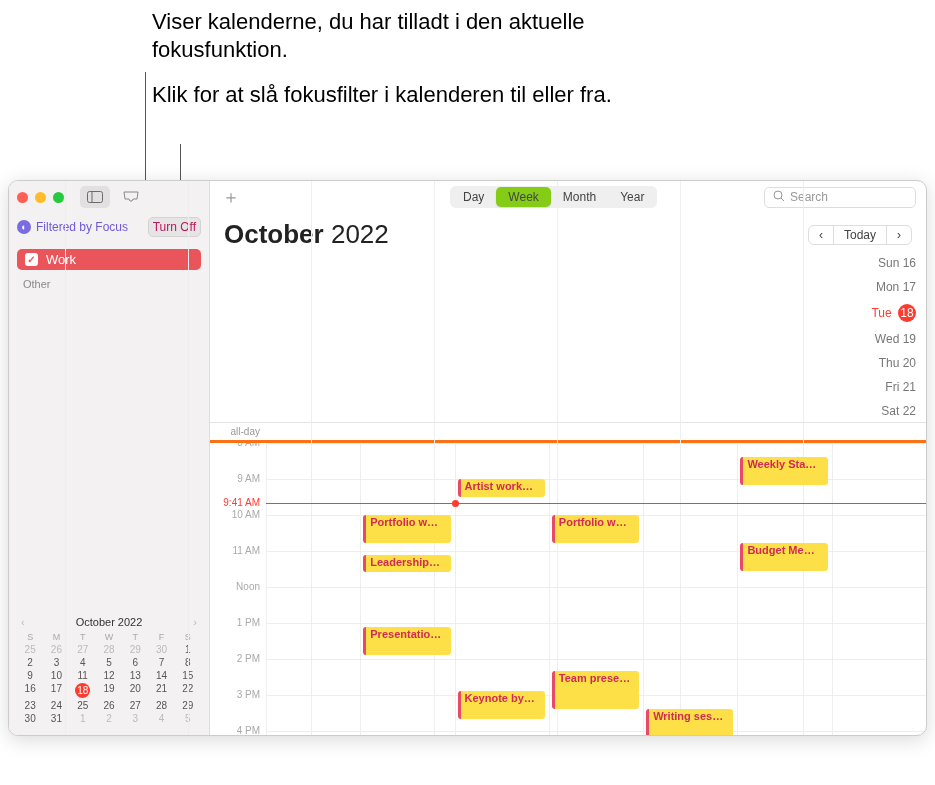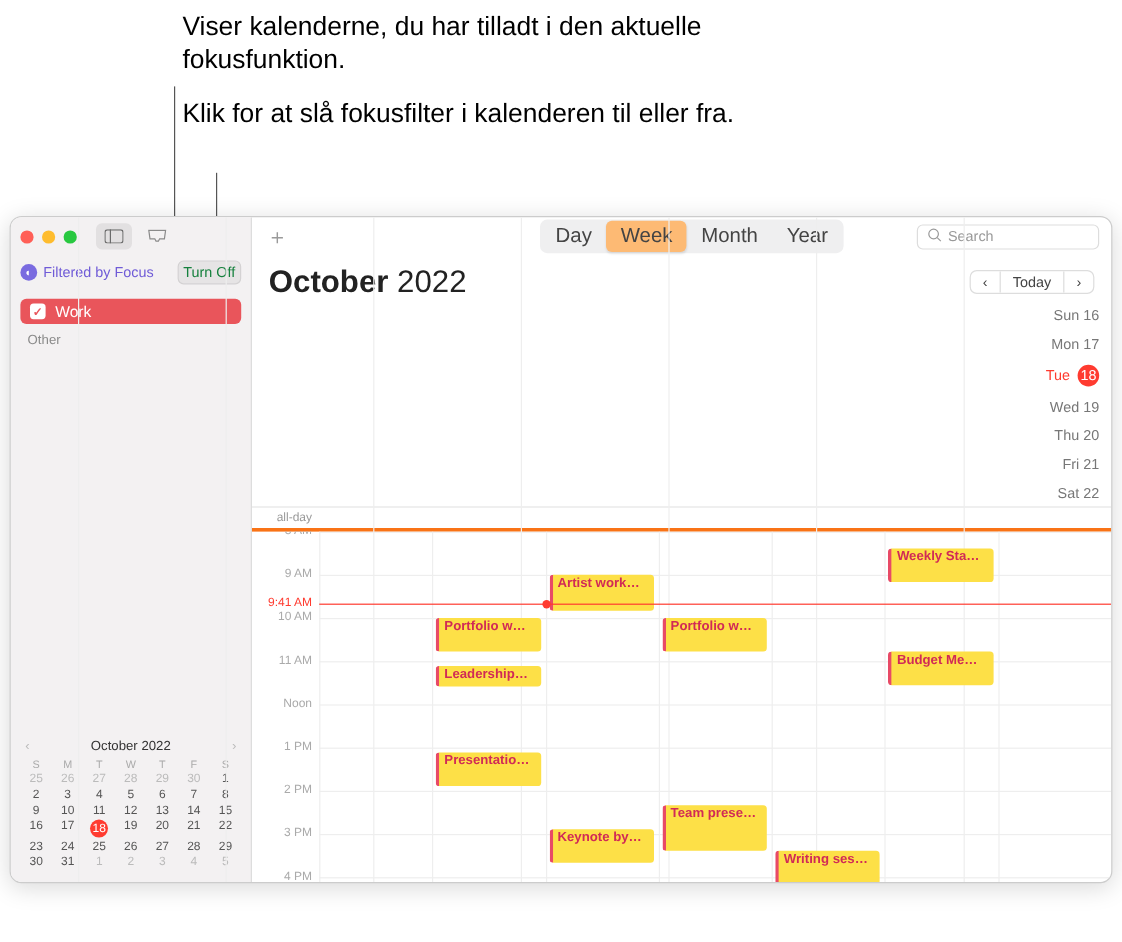--- a/index.html
+++ b/index.html
@@ -57,21 +57,21 @@
     padding: 4px 8px 8px 8px;
     gap: 6px;
   }
   .focus-pill {
     display:flex;align-items:center;gap:5px;
     color:#6f5bd7; font-size:12px; font-weight:500;
   }
   .focus-icon { width:14px;height:14px;border-radius:50%;background:#7a6be0;display:flex;align-items:center;justify-content:center;color:#fff;font-size:9px;}
   .turnoff {
     background:#e6e4e5;border:1px solid #d4d2d3;border-radius:5px;
-    font-size:12px;padding:2px 4px;color:#15803d;
+    font-size:12px;padding:2px 4px;color:#be185d;
   }
   .side-section { padding: 2px 8px; }
   .side-header { font-size:11px; color:#8a8a8a; padding:4px 6px; }
   .cal-item {
     display:flex;align-items:center;gap:8px;
     background:#e9555b; color:#fff;
     border-radius:5px; padding:3px 8px; font-size:13px;
     margin: 2px 0px;
   }
   .cal-check { width:13px;height:13px;border-radius:3px;background:#fff;color:#e9555b;display:flex;align-items:center;justify-content:center;font-size:10px;font-weight:bold;}
@@ -85,23 +85,23 @@
   .mini-grid { display:grid; grid-template-columns: repeat(7,1fr); text-align:center; }
   .mini-grid .h { color:#aaa; font-size:9px; padding:1px 0;}
   .mini-grid .d { padding:1px 0; font-size:10px;}
   .mini-grid .dim { color:#bbb; }
   .mini-grid .today { background:#ff3b30;color:#fff;border-radius:50%;width:15px;height:15px;line-height:15px;margin:0 auto;}
 
   
   .main { flex:1; display:flex; flex-direction:column; }
   .toolbar { height:32px; display:flex; align-items:center; padding:0 10px; gap:8px;}
   .plus { color:#9a9a9a; font-size:18px; width:22px; text-align:center; }
-  .seg { display:flex; margin-left:200px; background:#efeff0;border-radius:6px; padding:1px; font-size:17px;}
+  .seg { display:flex; margin-left:200px; background:#efeff0;border-radius:6px; padding:1px; font-size:12px;}
   .seg div { padding:3px 12px; color:#444; border-radius:5px;}
-  .seg .sel { background:#fdba74; box-shadow:0 1px 2px rgba(0,0,0,0.1); }
+  .seg .sel { background:#84cc16; box-shadow:0 1px 2px rgba(0,0,0,0.1); }
   .search { margin-left:auto; display:flex; align-items:center; gap:5px; background:#fff;border:1px solid #ddd;border-radius:5px;padding:2px 8px;font-size:12px;color:#999;width:152px;}
   .header2 { display:flex; align-items:center; justify-content:space-between; padding:6px 14px 0 14px;}
   .monthyear { font-size:26px; font-weight:300; color:#222;}
   .monthyear b { font-weight:700; }
   .nav { display:flex; align-items:center; gap:0; border:1px solid #ddd; border-radius:6px; overflow:hidden;}
   .nav div { padding:2px 10px; font-size:12px; color:#444; border-right:1px solid #ddd;}
   .nav div:last-child { border-right:none;}
   .daysrow { display:flex; padding-left:56px; border-bottom:1px solid #e5e5e5;flex-direction:column; }
   .daycol-h { flex:1; text-align:right; padding:6px 10px 4px 0; font-size:12px; color:#777;}
   .daycol-h.today .num { background:#ff3b30;color:#fff;border-radius:50%;display:inline-block;width:18px;height:18px;line-height:18px;text-align:center;margin-left:3px;}
@@ -317,21 +317,21 @@
           <div class="hline" style="top: 396px;"></div>
         </div>
       <div class="cols" id="cols">
         <div class="col"></div>
         <div class="col">
             <div class="ev" style="top: 72px; height: 28px;">Portfolio w…</div>
             <div class="ev" style="top: 112px; height: 17px;">Leadership…</div>
             <div class="ev" style="top: 184px; height: 28px;">Presentatio…</div>
           </div>
         <div class="col">
-            <div class="ev" style="top: 36px; height: 30px;">Artist work…</div>
+            <div class="ev" style="top: 36px; height: 18px;">Artist work…</div>
             <div class="ev" style="top: 248px; height: 28px;">Keynote by…</div>
           </div>
         <div class="col">
             <div class="ev" style="top: 72px; height: 28px;">Portfolio w…</div>
             <div class="ev" style="top: 228px; height: 38px;">Team prese…</div>
           </div>
         <div class="col">
             <div class="ev" style="top: 266px; height: 28px;">Writing ses…</div>
           </div>
         <div class="col">

